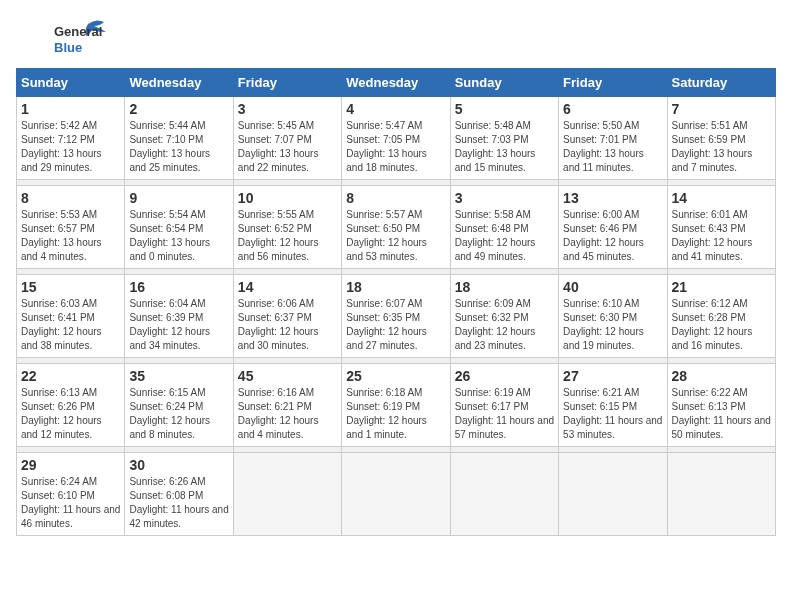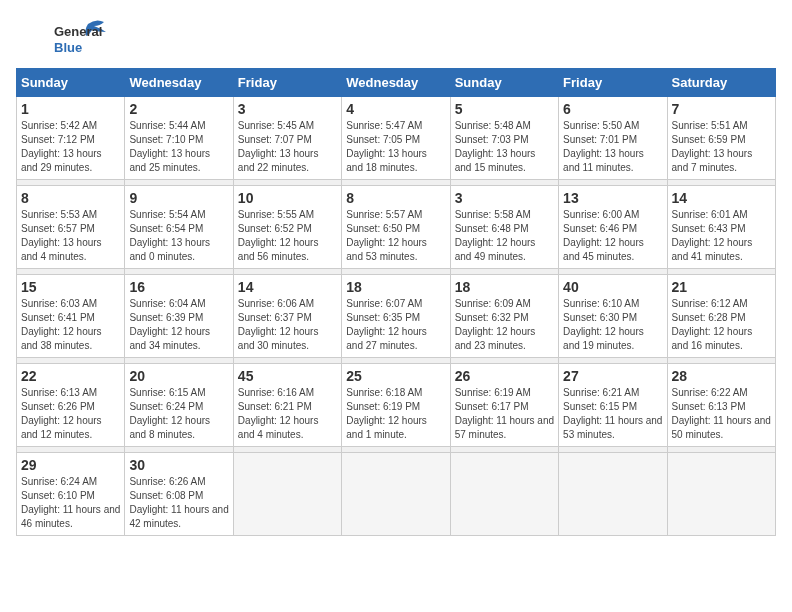--- a/index.html
+++ b/index.html
@@ -222,21 +222,21 @@
         <td style="height: 6px; padding: 0px; background: rgb(240, 240, 240);"></td>
         <td style="height: 6px; padding: 0px; background: rgb(240, 240, 240);"></td>
         <td style="height: 6px; padding: 0px; background: rgb(240, 240, 240);"></td>
       </tr>
       <tr>
         <td>
         <span class="day-num">22</span>
         <span class="day-info">Sunrise: 6:13 AM<br>Sunset: 6:26 PM<br>Daylight: 12 hours and 12 minutes.</span>
       </td>
         <td>
-        <span class="day-num">20</span>
+        <span class="day-num">35</span>
         <span class="day-info">Sunrise: 6:15 AM<br>Sunset: 6:24 PM<br>Daylight: 12 hours and 8 minutes.</span>
       </td>
         <td>
         <span class="day-num">45</span>
         <span class="day-info">Sunrise: 6:16 AM<br>Sunset: 6:21 PM<br>Daylight: 12 hours and 4 minutes.</span>
       </td>
         <td>
         <span class="day-num">25</span>
         <span class="day-info">Sunrise: 6:18 AM<br>Sunset: 6:19 PM<br>Daylight: 12 hours and 1 minute.</span>
       </td>

